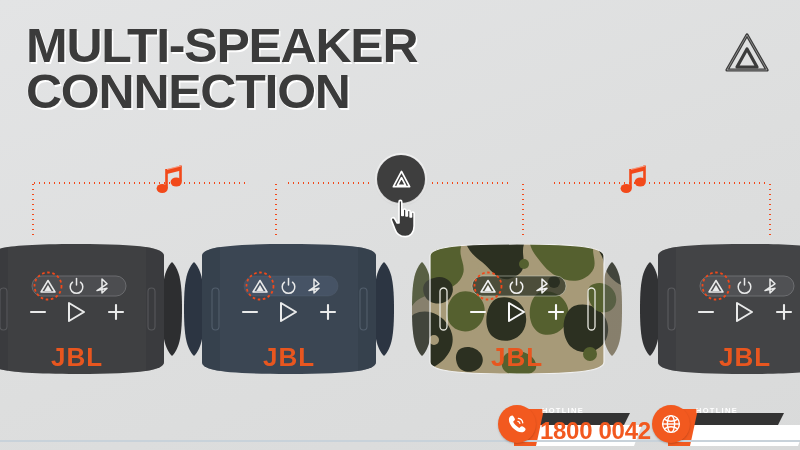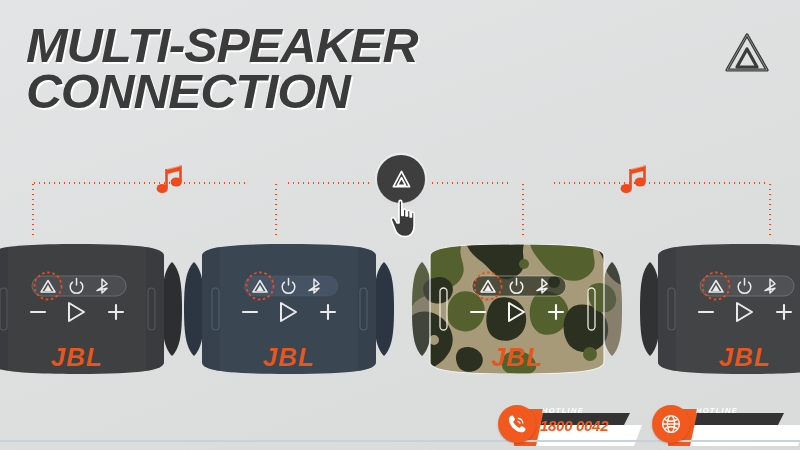--- a/index.html
+++ b/index.html
@@ -7,21 +7,20 @@
   body {
     font-family:"Liberation Sans", sans-serif;
     background:#dedfe0;
     position:relative;
     overflow:hidden;
   }
   #stage {
     position:absolute; left:0; top:0; width:800px; height:450px;
     background:linear-gradient(160deg,#e3e4e5 0%,#dddede 55%,#d9dada 100%);
     overflow:hidden;
-    font-style:italic;
   }
 
   
   #title {
     position:absolute; left:26px; top:22px; width:520px;
     font-size:49px; line-height:0.94;
     font-weight:bold;
     letter-spacing:-1.2px;
     color:#3b3b3b;
     font-family:"Liberation Sans", sans-serif;
@@ -78,21 +77,21 @@
     box-shadow:0 1px 2px rgba(0,0,0,0.2);
   }
   .badge-body { position:absolute; left:16px; top:3px; }
   .badge-caption {
     position:absolute; left:44px; top:4px;
     font-size:7.5px; font-weight:bold; letter-spacing:1.3px;
     color:#ffffff; z-index:4;
   }
   .badge-value {
     position:absolute; left:42px; top:15px;
-    font-size:15px; font-weight:bold; letter-spacing:-0.3px;
+    font-size:24px; font-weight:bold; letter-spacing:-0.3px;
     z-index:4; white-space:nowrap;
   }
   .badge-value.orange { color:#f2591f; }
   .badge-value.dark { color:#3c3c3c; }
   .badge-value .tld { color:#f2591f; }
 
   #bottom-rule {
     position:absolute; left:0; top:440px; width:800px; height:1.5px;
     background:#c8d2da;
   }

